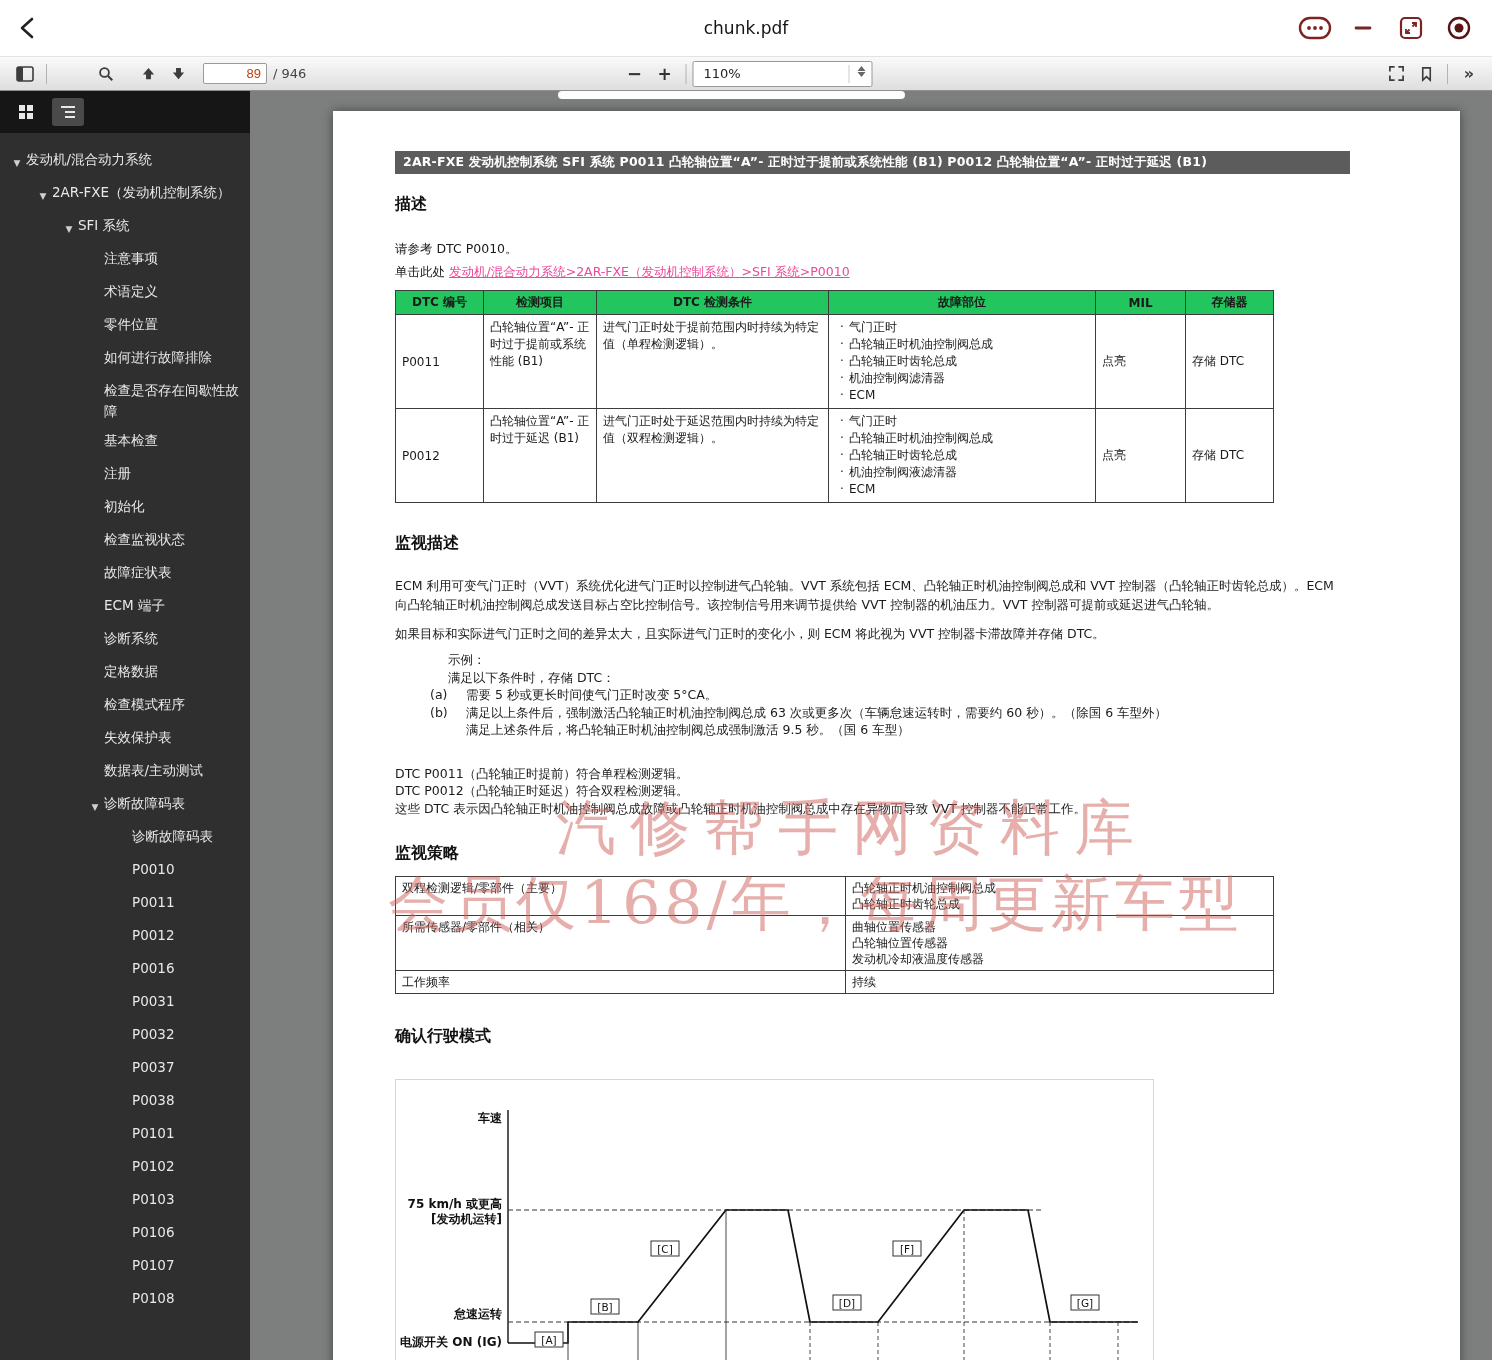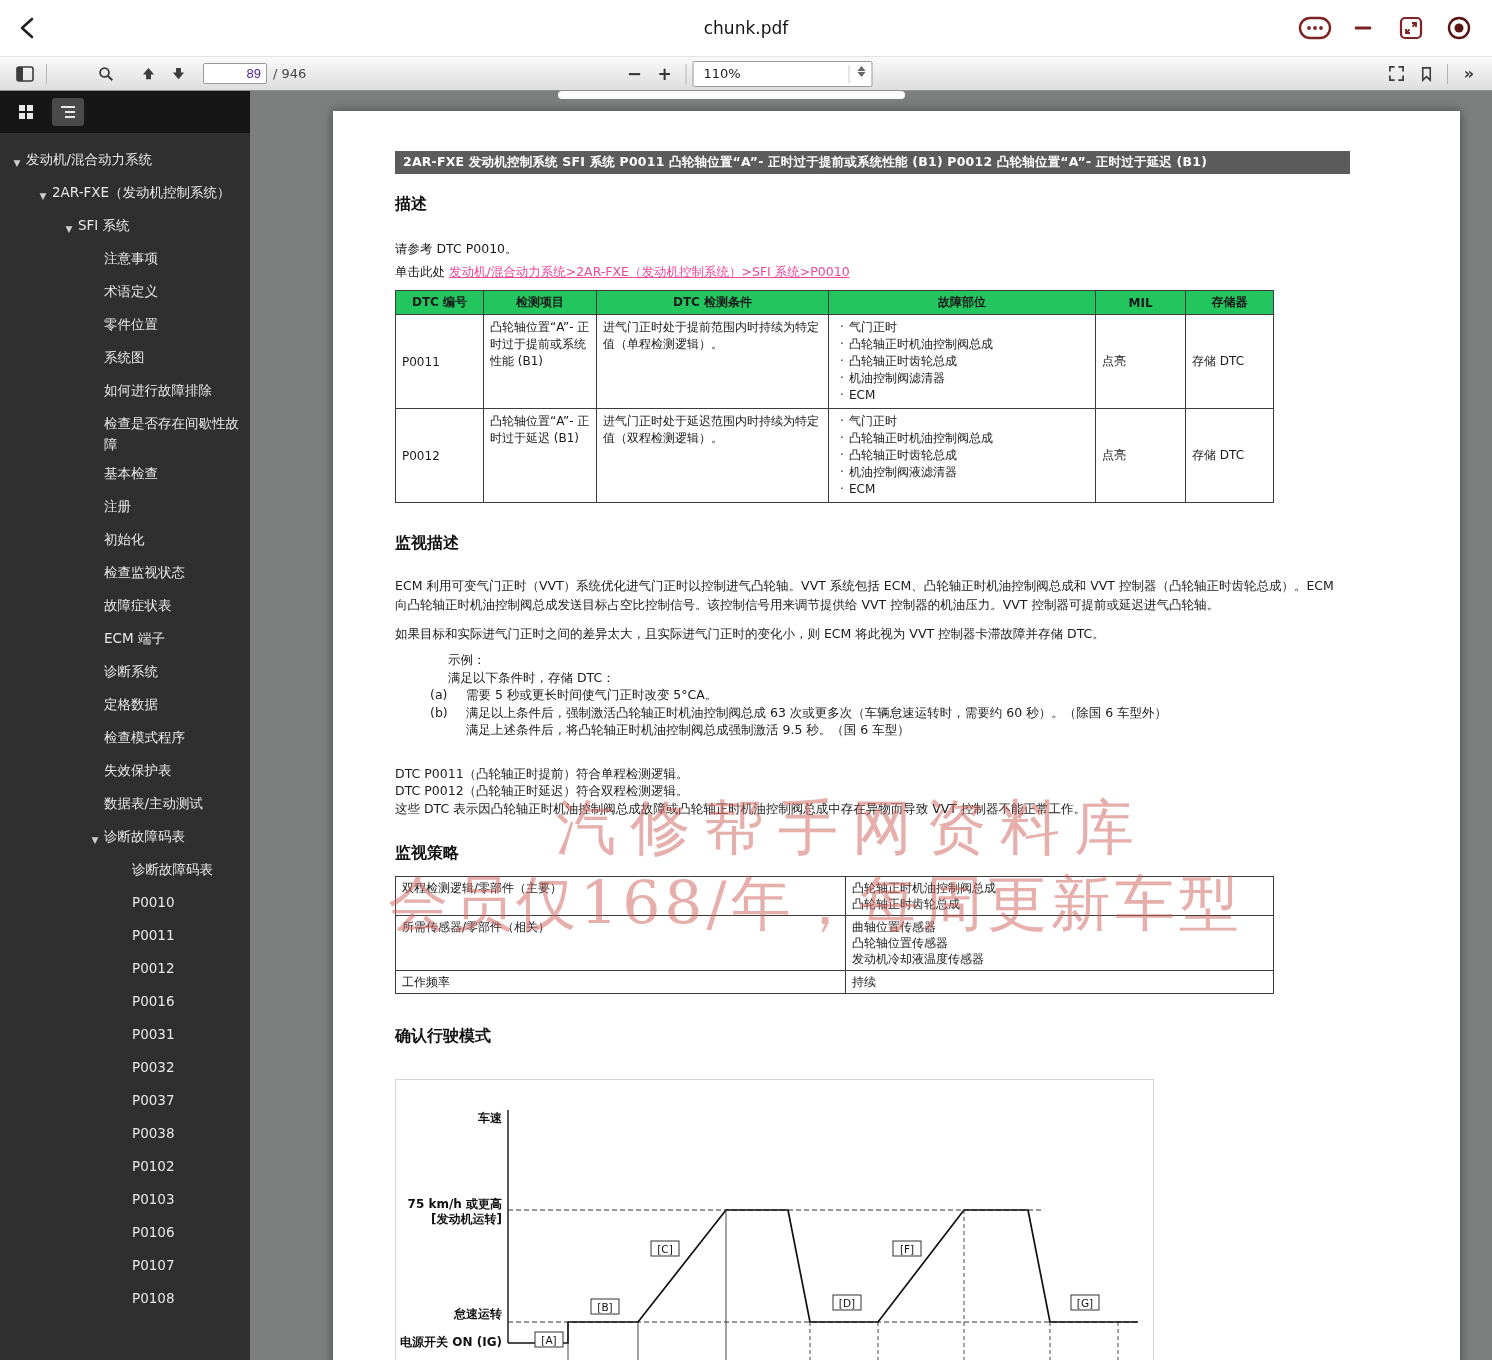--- a/index.html
+++ b/index.html
@@ -20,21 +20,21 @@
   
   .pdf-toolbar{
     height:33px;background:linear-gradient(#fafafa,#dedede);
     border-bottom:1px solid #8f8f8f;display:flex;align-items:center;position:relative;
     font-size:13px;color:#333;
   }
   .tb-btn{width:30px;height:26px;display:flex;align-items:center;justify-content:center;cursor:pointer;border-radius:2px;}
   .tb-sep{width:1px;height:20px;background:#b3b3b3;margin:0 6px;}
   .page-input{
     width:52px;height:19px;border:1px solid #9a9a9a;background:#fff;border-radius:2px;
-    text-align:right;font-size:13px;padding:0 5px;color:#4c1d95;margin:0 6px 0 10px;
+    text-align:right;font-size:13px;padding:0 5px;color:#c2410c;margin:0 6px 0 10px;
   }
   .page-total{color:#444;}
   .tb-center{position:absolute;left:50%;transform:translateX(-50%);display:flex;align-items:center;}
   .zoom-select{
     width:168px;height:24px;background:#fff;border:1px solid #999;border-radius:2px;
     display:flex;align-items:center;padding-left:10px;position:relative;cursor:pointer;color:#222;
   }
   .zoom-caret{position:absolute;right:6px;top:4px;display:flex;flex-direction:column;gap:1px;align-items:center;}
   .zoom-caret i{border:4px solid transparent;display:block;width:0;height:0;}
   .zoom-caret .up{border-bottom:5px solid #666;border-top:none;}
@@ -263,24 +263,20 @@
         <div class="outline-row lv3 no-caret">
           <span class="caret">▼</span>
           <span class="olabel">术语定义</span>
         </div>
 
         <div class="outline-row lv3 no-caret">
           <span class="caret">▼</span>
           <span class="olabel">零件位置</span>
         </div>
 
-        <div class="outline-row lv3 no-caret">
-          <span class="caret">▼</span>
-          <span class="olabel">系统图</span>
-        </div>
 
         <div class="outline-row lv3 no-caret">
           <span class="caret">▼</span>
           <span class="olabel">如何进行故障排除</span>
         </div>
 
         <div class="outline-row lv3 no-caret">
           <span class="caret">▼</span>
           <span class="olabel">检查是否存在间歇性故障</span>
         </div>
@@ -384,20 +380,24 @@
         <div class="outline-row lv4 no-caret">
           <span class="caret">▼</span>
           <span class="olabel">P0037</span>
         </div>
 
         <div class="outline-row lv4 no-caret">
           <span class="caret">▼</span>
           <span class="olabel">P0038</span>
         </div>
 
+        <div class="outline-row lv4 no-caret">
+          <span class="caret">▼</span>
+          <span class="olabel">P0101</span>
+        </div>
 
         <div class="outline-row lv4 no-caret">
           <span class="caret">▼</span>
           <span class="olabel">P0102</span>
         </div>
 
         <div class="outline-row lv4 no-caret">
           <span class="caret">▼</span>
           <span class="olabel">P0103</span>
         </div>

